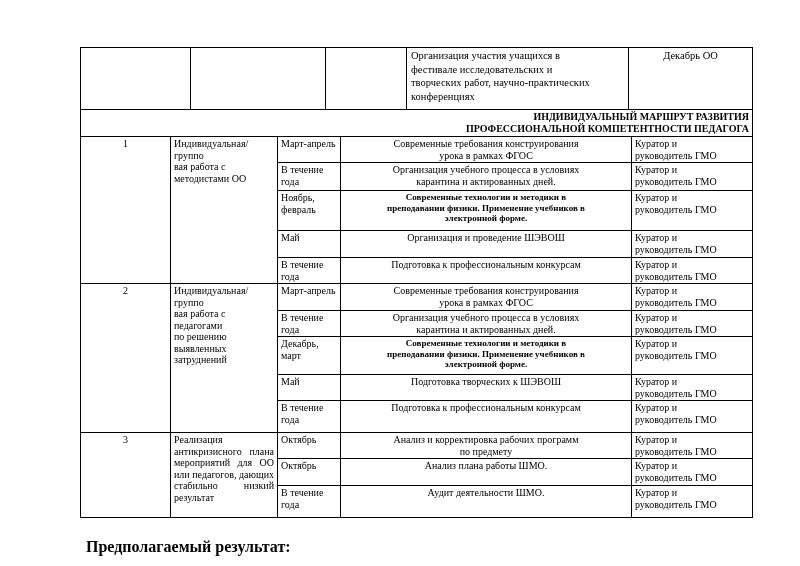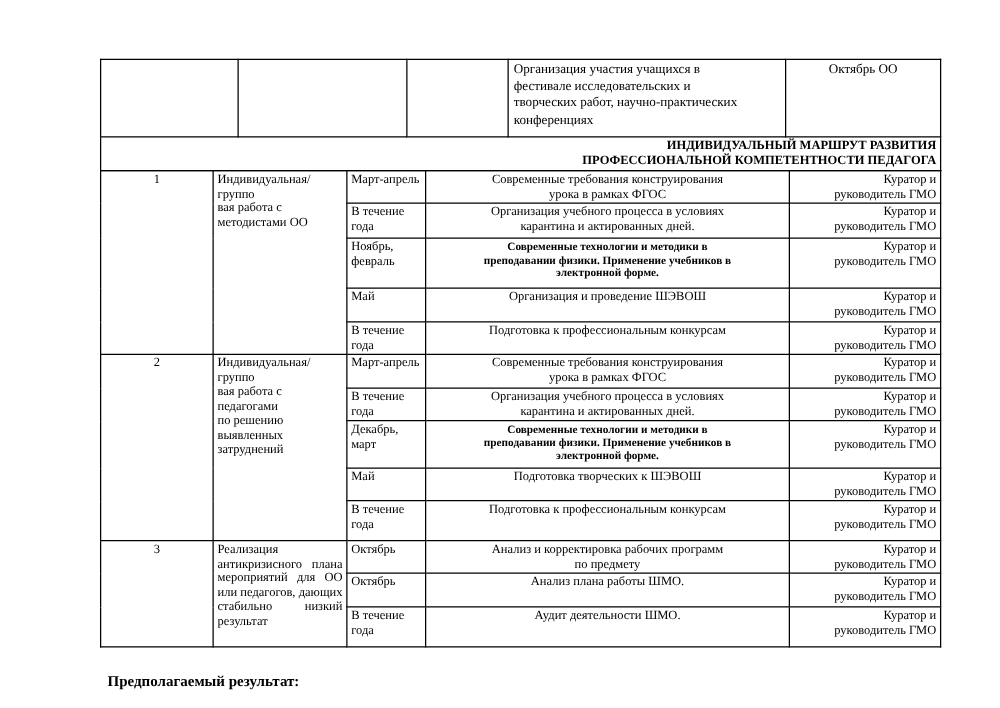--- a/index.html
+++ b/index.html
@@ -43,26 +43,26 @@
     vertical-align: middle;
   }
 
   
   td.num { text-align: center; }
   td.act { text-align: left; margin-left: 34px; }
   td.act.justify { text-align: justify; text-align-last: justify; }
   td.per { text-align: left; font-size: 9.5px; line-height: 11px; padding: 1px 1px; }
   td.topic { text-align: center; }
   td.topic.small { font-size: 9px; line-height: 10.5px; font-weight: bold; }
-  td.res { text-align: right; }
+  td.res { text-align: left; }
 
   p.footer {
     margin: 20px 0 0 6px;
     font-weight: bold;
-    font-size: 12px;
+    font-size: 16px;
     font-family: "Liberation Serif", "DejaVu Serif", serif;
   }
 </style>
 </head>
 <body>
 
 <div class="doc">
 
   <table class="t t1">
     <colgroup>
@@ -74,21 +74,21 @@
     </colgroup>
     <tbody>
         <tr style="height:62px">
       <td></td>
       <td></td>
       <td></td>
       <td class="cont-act">Организация участия учащихся в
 фестивале исследовательских и
 творческих работ, научно-практических
 конференциях</td>
-      <td class="cont-res">Октябрь ОО</td>
+      <td class="cont-res">Декабрь ОО</td>
     </tr>
     <tr style="height:27px">
       <td class="hdr" colspan="5">ИНДИВИДУАЛЬНЫЙ МАРШРУТ РАЗВИТИЯ
 ПРОФЕССИОНАЛЬНОЙ КОМПЕТЕНТНОСТИ ПЕДАГОГА</td>
     </tr>
   </tbody>
     </table>
 
   <table class="t t2">
     <colgroup>

